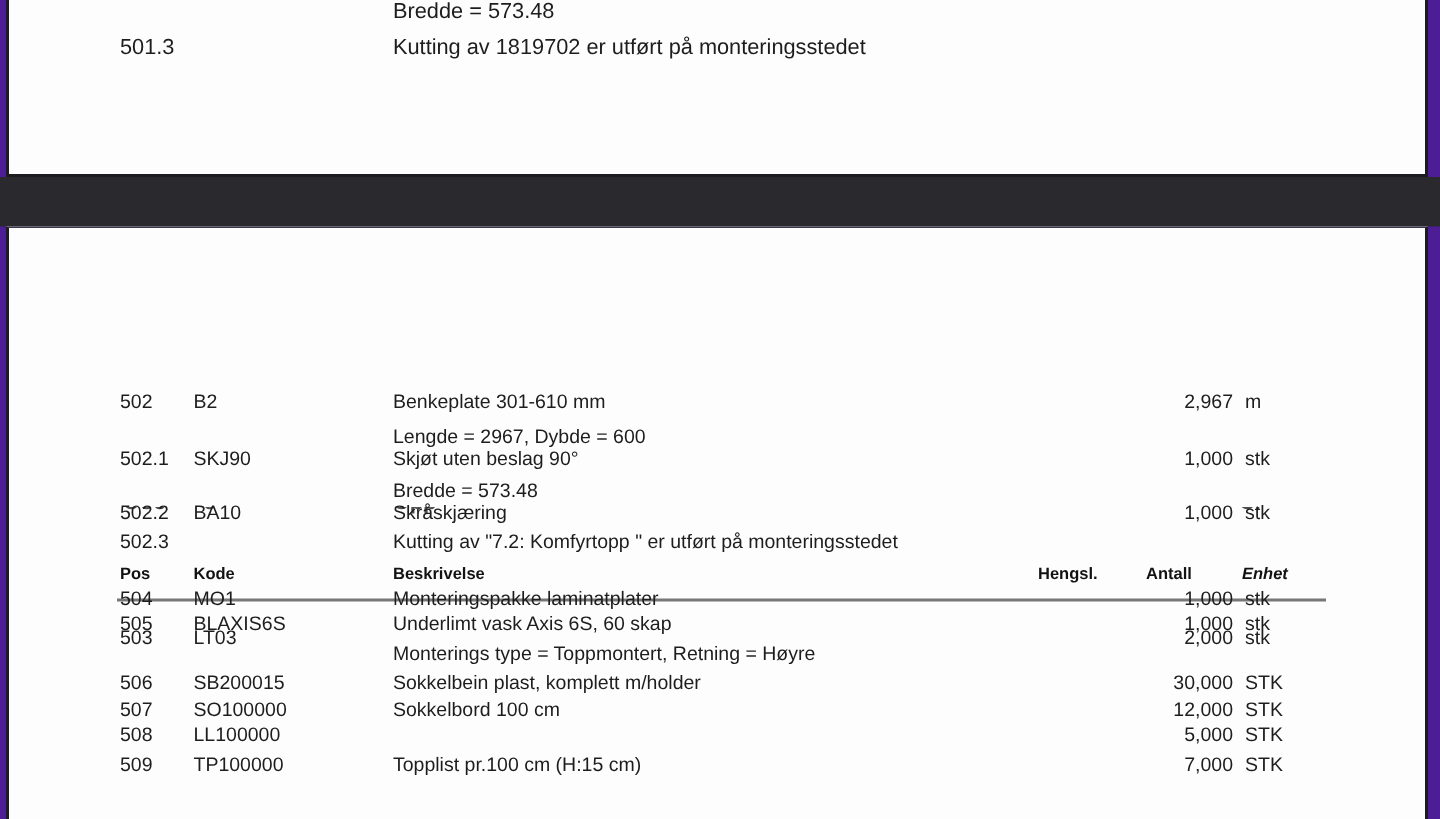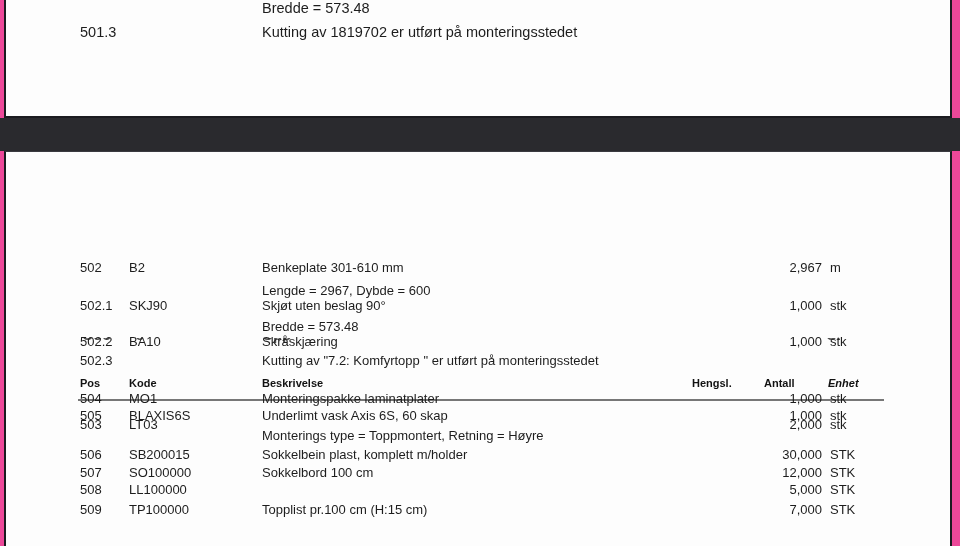--- a/index.html
+++ b/index.html
@@ -4,21 +4,21 @@
 <style>
   html, body {
     margin: 0;
     padding: 0;
     background: #2b2b2e;
   }
   #screen {
     position: relative;
     width: 960px;
     height: 546px;
-    background: #ec4899;
+    background: #4c1d95;
     overflow: hidden;
     font-family: "Liberation Sans", sans-serif;
     -webkit-font-smoothing: antialiased;
   }
 
   
   .sheet {
     position: absolute;
     background: #fdfdfd;
     box-sizing: border-box;

